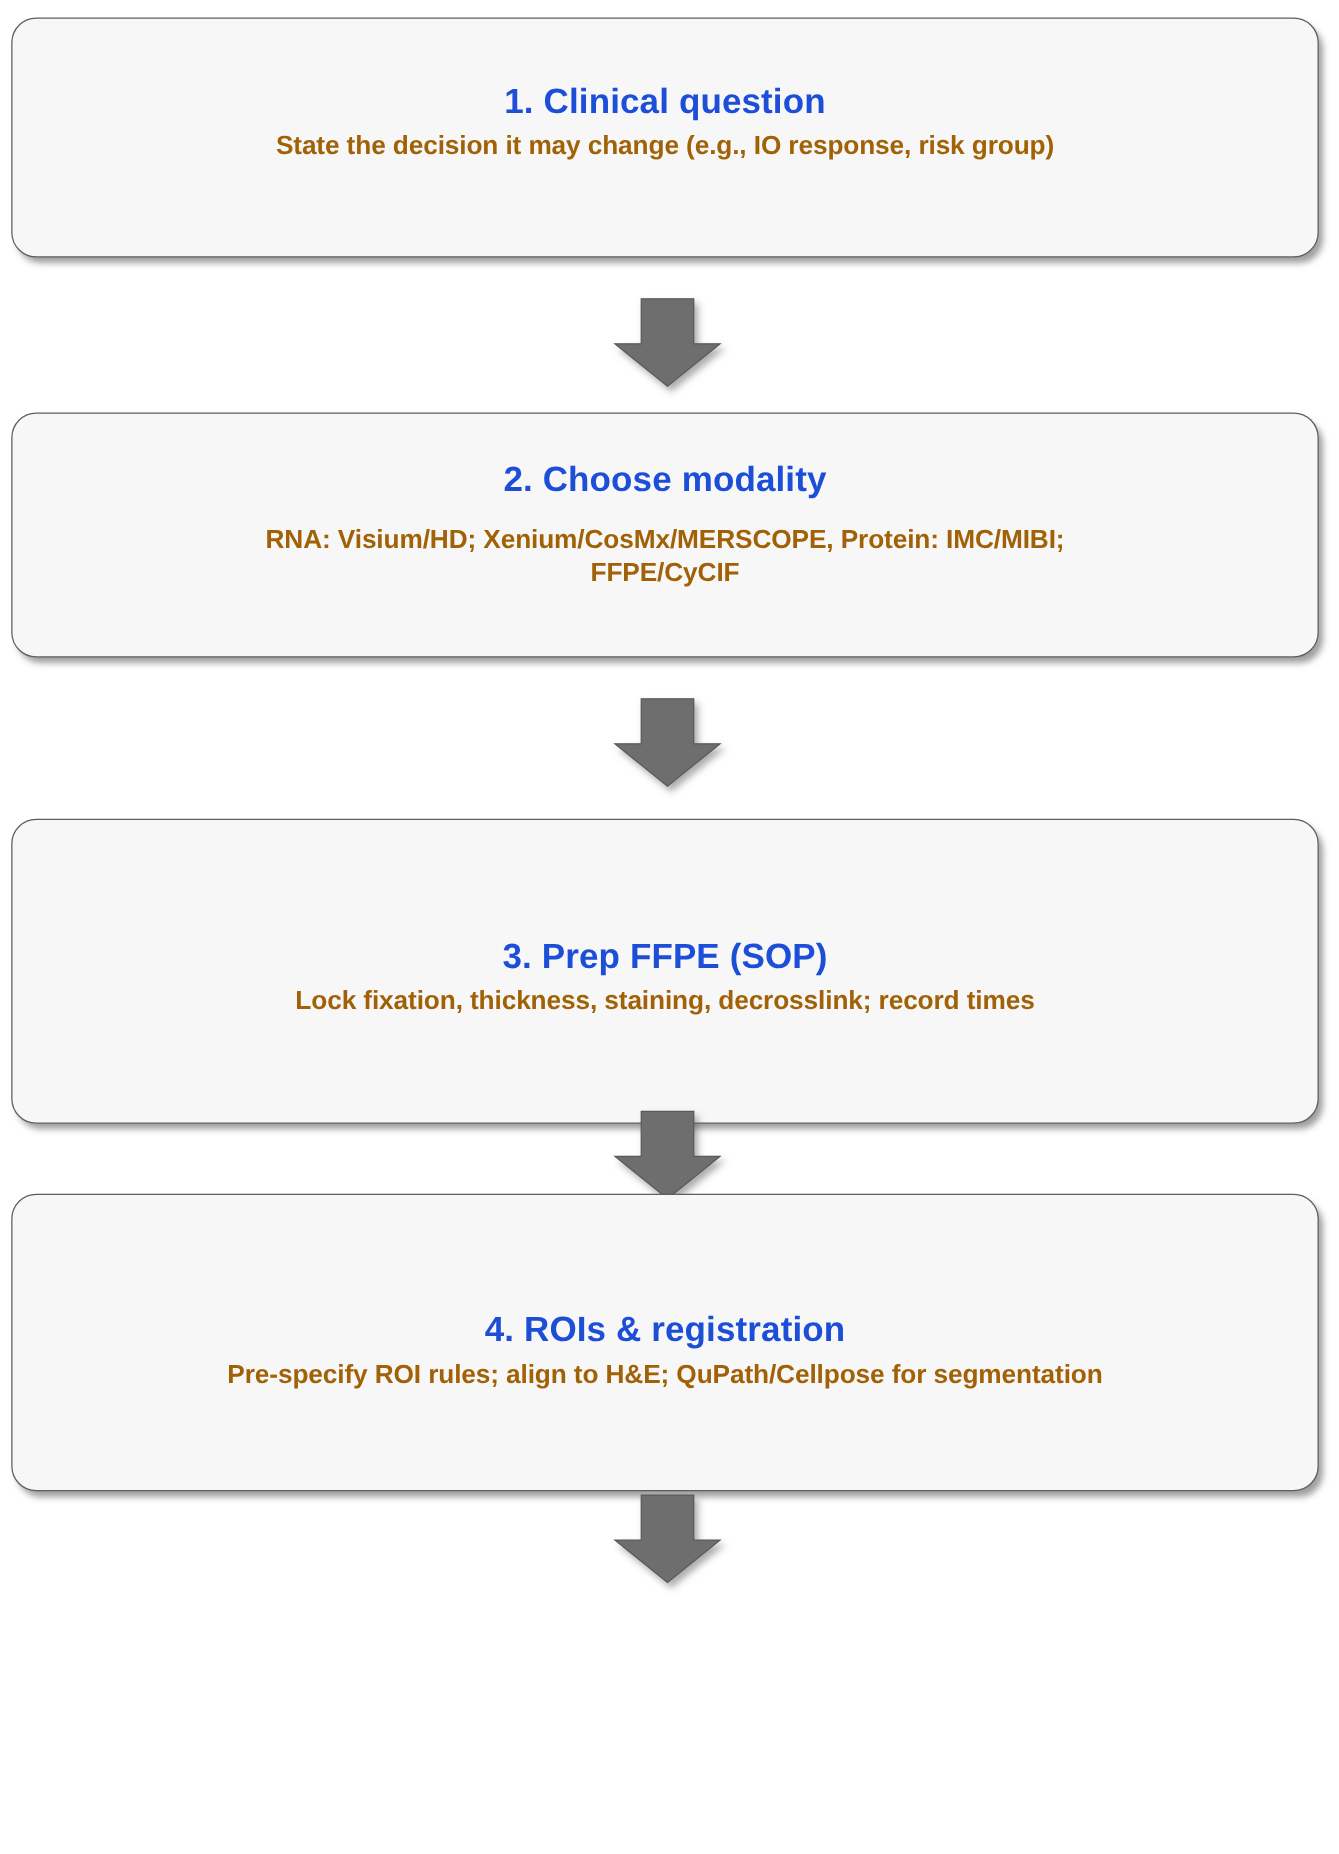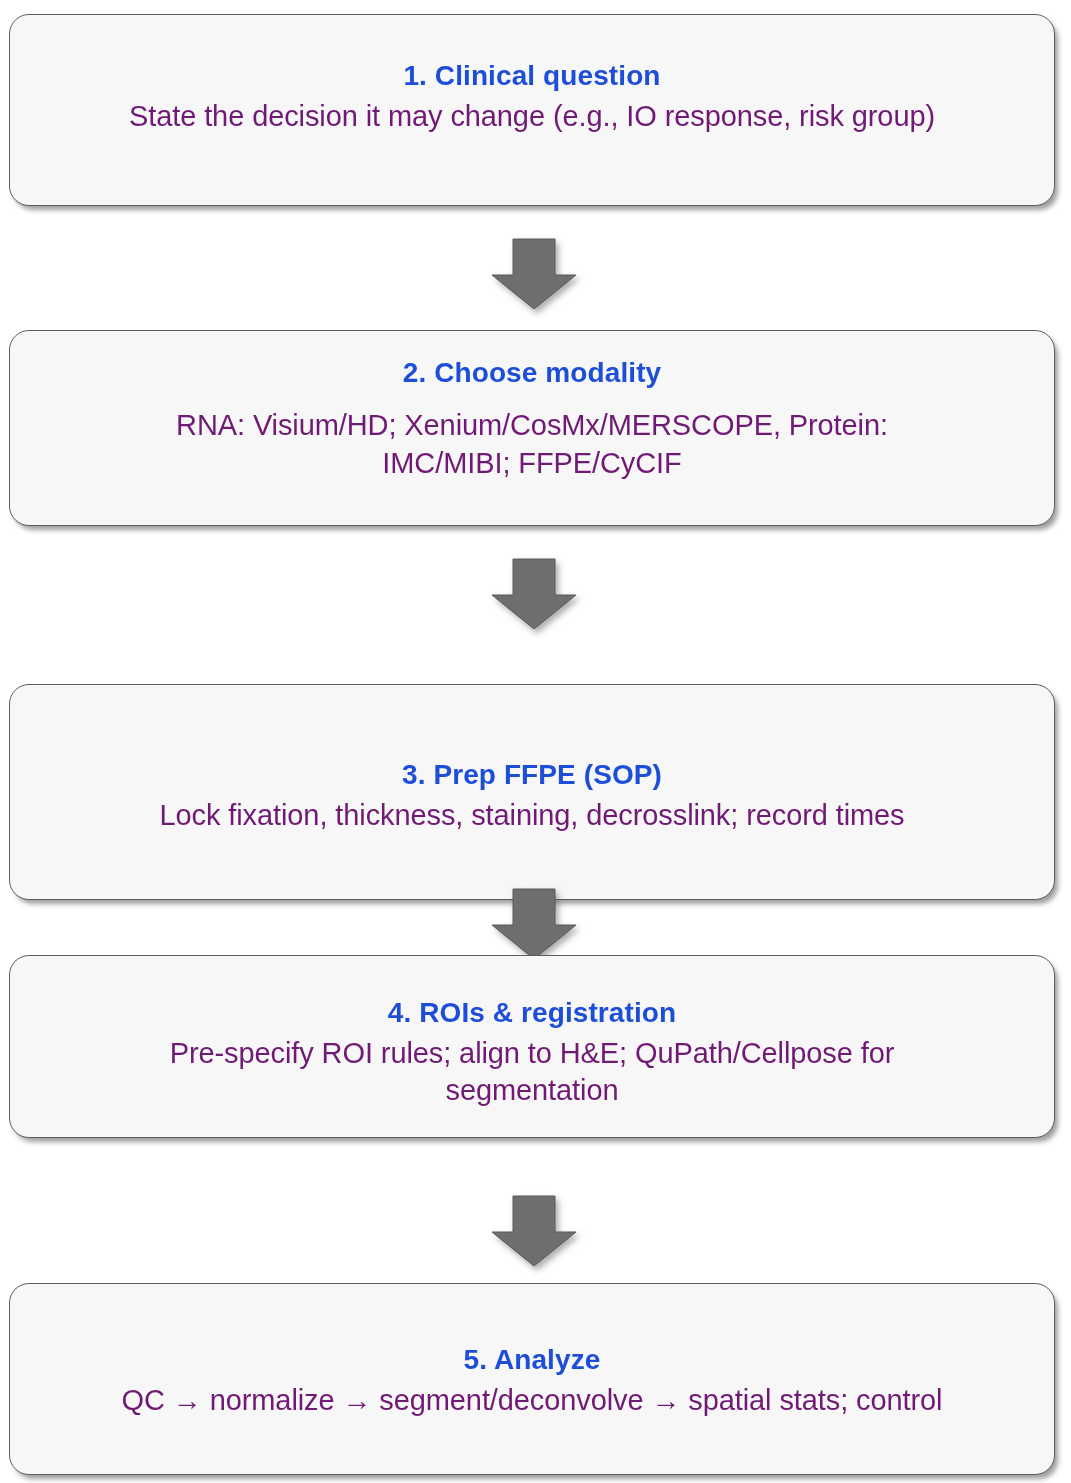--- a/index.html
+++ b/index.html
@@ -38,34 +38,34 @@
     font-size: 28px;
     font-weight: bold;
     color: #1d4ed8;
     text-align: center;
     line-height: 1.28;
     letter-spacing: 0.1px;
     white-space: nowrap;
   }
 
   .node-body {
-    font-size: 29px;
-    font-weight: normal;
-    color: #701a75;
+    font-size: 21px;
+    font-weight: bold;
+    color: #a16207;
     text-align: center;
     line-height: 1.3;
     letter-spacing: -0.1px;
     margin-top: 4px;
   }
 
   
   #node-1 { top: 14px;   height: 192px; }
   #node-2 { top: 330px;  height: 196px; }
-  #node-3 { top: 684px;  height: 216px; }
-  #node-4 { top: 955px;  height: 183px; }
+  #node-3 { top: 655px;  height: 244px; }
+  #node-4 { top: 955px;  height: 238px; }
   #node-5 { top: 1283px; height: 192px; }
 
   
   #node-1 .stack { margin-top: -26px; }
   #node-2 .stack { margin-top: -18px; gap: 12px; }
   #node-3 .stack { margin-top: 8px;  }
   #node-4 .stack { margin-top: 12px; }
   #node-5 .stack { margin-top: 4px;  }
 
   .stack { display: flex; flex-direction: column; align-items: center; width: 100%; }
@@ -135,20 +135,14 @@
       <div class="node-body" style="max-width:880px;">Pre-specify ROI rules; align to H&amp;E; QuPath/Cellpose for segmentation</div>
     </div>
   </div>
 
   <div class="connector" id="arrow-4">
     <svg viewBox="0 0 84 70" xmlns="http://www.w3.org/2000/svg">
       <polygon points="21,0 63,0 63,36 84,36 42,70 0,36 21,36" fill="#6e6e6e" stroke="#5a5a5a" stroke-width="1" style="filter:drop-shadow(3px 4px 3px rgba(90,90,90,0.5))"></polygon>
     </svg>
   </div>
 
-  <div class="node" id="node-5">
-    <div class="stack">
-      <div class="node-title">5. Analyze</div>
-      <div class="node-body">QC → normalize → segment/deconvolve → spatial stats; control</div>
-    </div>
-  </div>
 
 </div>
 
 </body></html>

